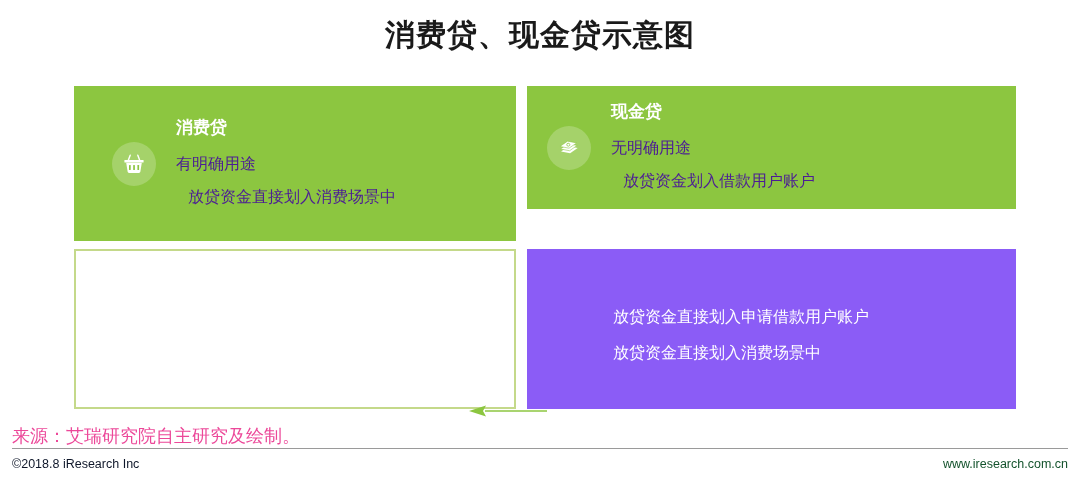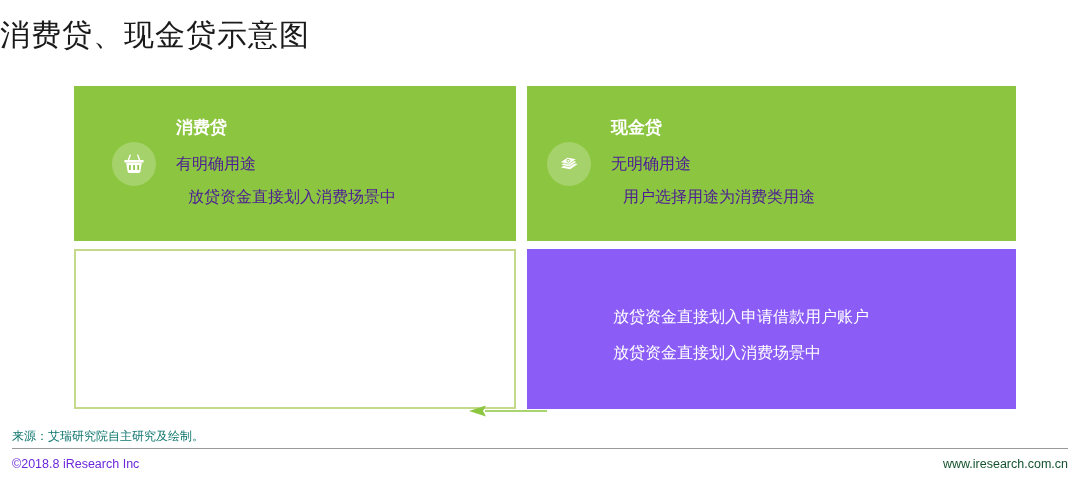--- a/index.html
+++ b/index.html
@@ -18,22 +18,23 @@
     height: 479px;
     background: #ffffff;
   }
 
   
   .title {
     position: absolute;
     top: 14px;
     left: 0;
     width: 1080px;
+    text-align: center;
     font-size: 30px;
-    font-weight: normal;
+    font-weight: bold;
     color: #1a1a1a;
     letter-spacing: 1px;
     line-height: 42px;
   }
 
   
   .diagram {
     position: absolute;
     left: 74px;
     top: 86px;
@@ -55,21 +56,21 @@
     left: 0;
     top: 0;
     width: 442px;
     height: 155px;
   }
 
   .panel-right-top {
     left: 453px;
     top: 0;
     width: 489px;
-    height: 155px;
+    height: 123px;
   }
 
   
   .panel-left-bottom {
     left: 0;
     top: 163px;
     width: 442px;
     height: 160px;
     background: #ffffff;
     border: 2px solid #c4d98a;
@@ -157,40 +158,40 @@
     top: 318px;
     width: 78px;
     height: 14px;
   }
 
   
   .source-note {
     position: absolute;
     left: 12px;
     top: 427px;
-    font-size: 12px;
-    color: #0f766e;
+    font-size: 18px;
+    color: #ec4899;
     line-height: 18px;
   }
 
   .footer-rule {
     position: absolute;
     left: 12px;
     top: 448px;
     width: 1056px;
     height: 1px;
     background: #9a9a9a;
   }
 
   .copyright {
     position: absolute;
     left: 12px;
     top: 455px;
     font-size: 12.5px;
-    color: #6d28d9;
+    color: #0f172a;
     line-height: 18px;
   }
 
   .website {
     position: absolute;
     right: 12px;
     top: 455px;
     font-size: 12.5px;
     color: #14532d;
     line-height: 18px;
@@ -234,21 +235,21 @@
               <path d="M3.5 13.8 L12 10.2 L20.5 13.8 L12 17.4 Z" fill="#ffffff"></path>
               <path d="M3.5 11.2 L12 7.6 L20.5 11.2 L12 14.8 Z" fill="#ffffff" stroke="#8CC640" stroke-width="0.5"></path>
               <path d="M3.5 8.6 L12 5.0 L20.5 8.6 L12 12.2 Z" fill="#ffffff" stroke="#8CC640" stroke-width="0.5"></path>
               <circle cx="12" cy="8.6" r="1.5" fill="none" stroke="#8CC640" stroke-width="0.7"></circle>
             </g>
           </svg>
         </div>
         <div class="card-text">
           <div class="card-heading">现金贷</div>
           <div class="card-line">无明确用途</div>
-          <div class="card-line indent">用户选择用途为消费类用途</div>
+          <div class="card-line indent">放贷资金划入借款用户账户</div>
         </div>
       </div>
     </div>
 
     <div class="panel panel-left-bottom">
       <span></span>
     </div>
 
     <div class="panel panel-right-bottom">
       <div class="grey-text">

